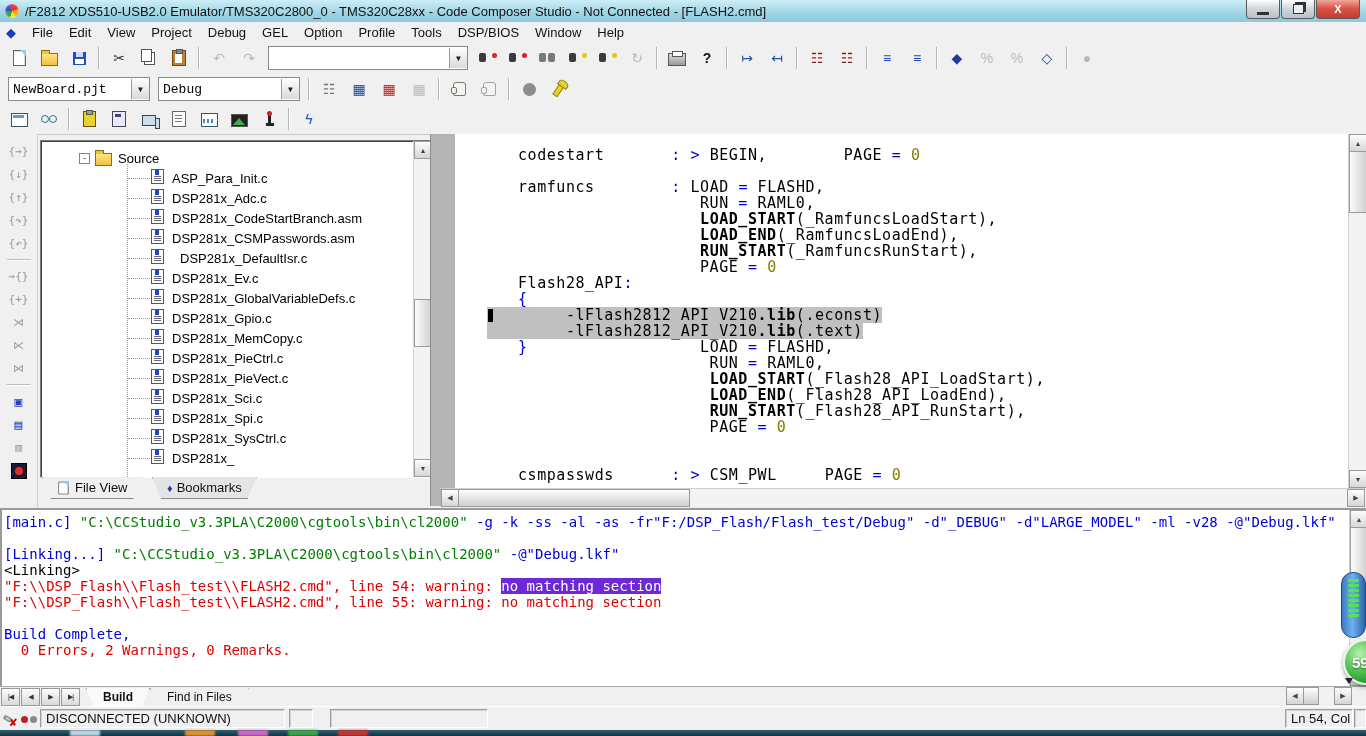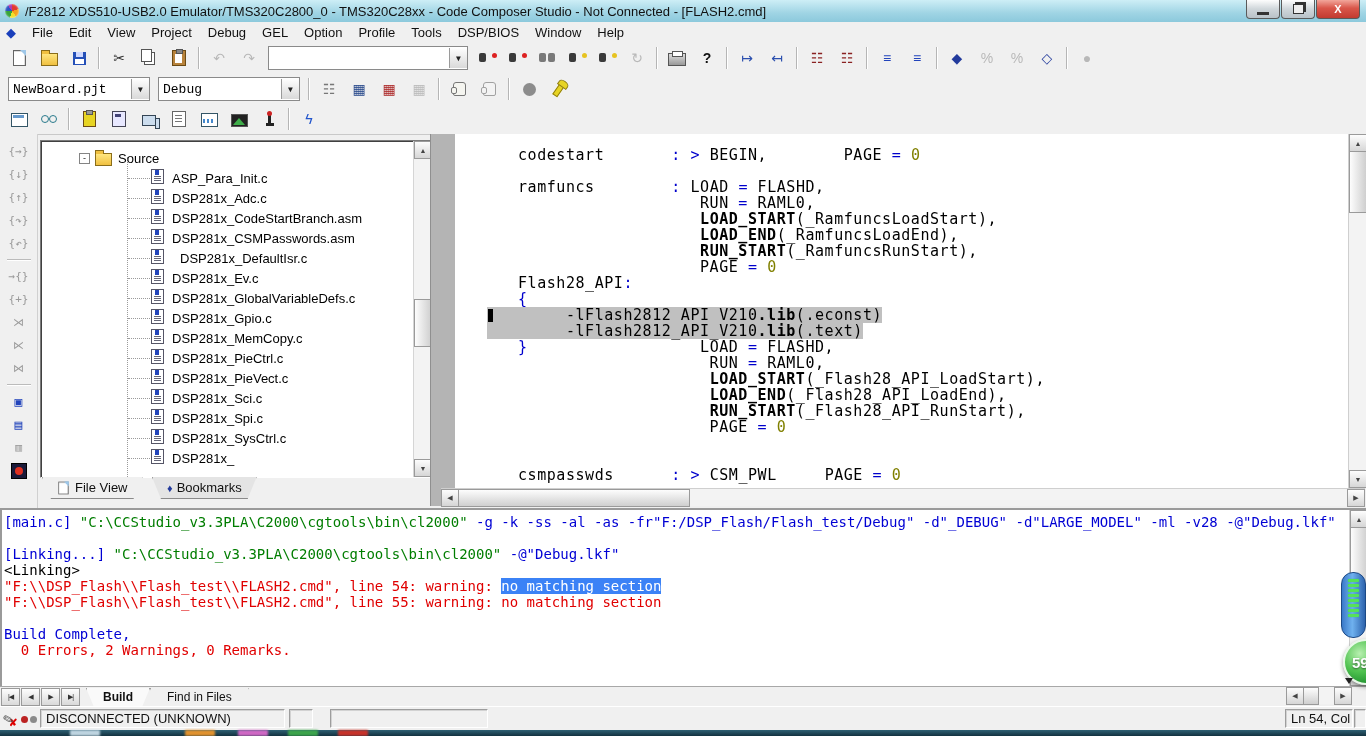--- a/index.html
+++ b/index.html
@@ -134,21 +134,21 @@
   
   #evscroll{position:absolute;left:1348px;top:134px;width:17px;height:354px;background:#f3f3f3;border-left:1px solid #cfcfcf;}
   #ehscroll{position:absolute;left:441px;top:488px;width:924px;height:17px;background:#f3f3f3;border-top:1px solid #cfcfcf;}
   
   #outwin{position:absolute;left:0;top:508px;width:1366px;height:178px;background:#fff;
     border-top:2px solid #9a9a9a;box-sizing:border-box;border-left:2px solid #9a9a9a;}
   #outlines{position:absolute;left:2px;top:4px;right:18px;bottom:0;overflow:hidden;
     font-family:"DejaVu Sans Mono",monospace;font-size:14px;line-height:16px;white-space:pre;}
   .out-line{height:16px;}
   .tk-blu{color:#0000d4;} .tk-grn{color:#007d00;} .tk-red{color:#e00000;} .tk-blk{color:#000;}
-  .tk-hl{background:#3b82f6;color:#fff;}
+  .tk-hl{background:#6d28d9;color:#fff;}
   #ovscroll{position:absolute;left:1349px;top:510px;width:17px;height:176px;background:#f3f3f3;border-left:1px solid #cfcfcf;}
   
   #outtabs{position:absolute;left:0;top:686px;width:1366px;height:20px;background:#f0f0f0;
     border-top:1px solid #a8a8a8;display:flex;align-items:flex-start;}
   .navbtn{width:17px;height:16px;margin:1px 0 0 1px;border:1px solid #9a9a9a;background:linear-gradient(#fdfdfd,#d9d9d9);
     display:flex;align-items:center;justify-content:center;font-size:7px;color:#333;letter-spacing:-1px;}
   .otab{height:18px;margin-top:1px;padding:0 16px;display:flex;align-items:center;font-size:12px;color:#111;
     background:#f0f0f0;border:1px solid #8a8a8a;border-top:none;
     clip-path:polygon(0 0,100% 0,calc(100% - 8px) 100%,8px 100%);}
   .otab.active{font-weight:bold;background:#fafafa;}

